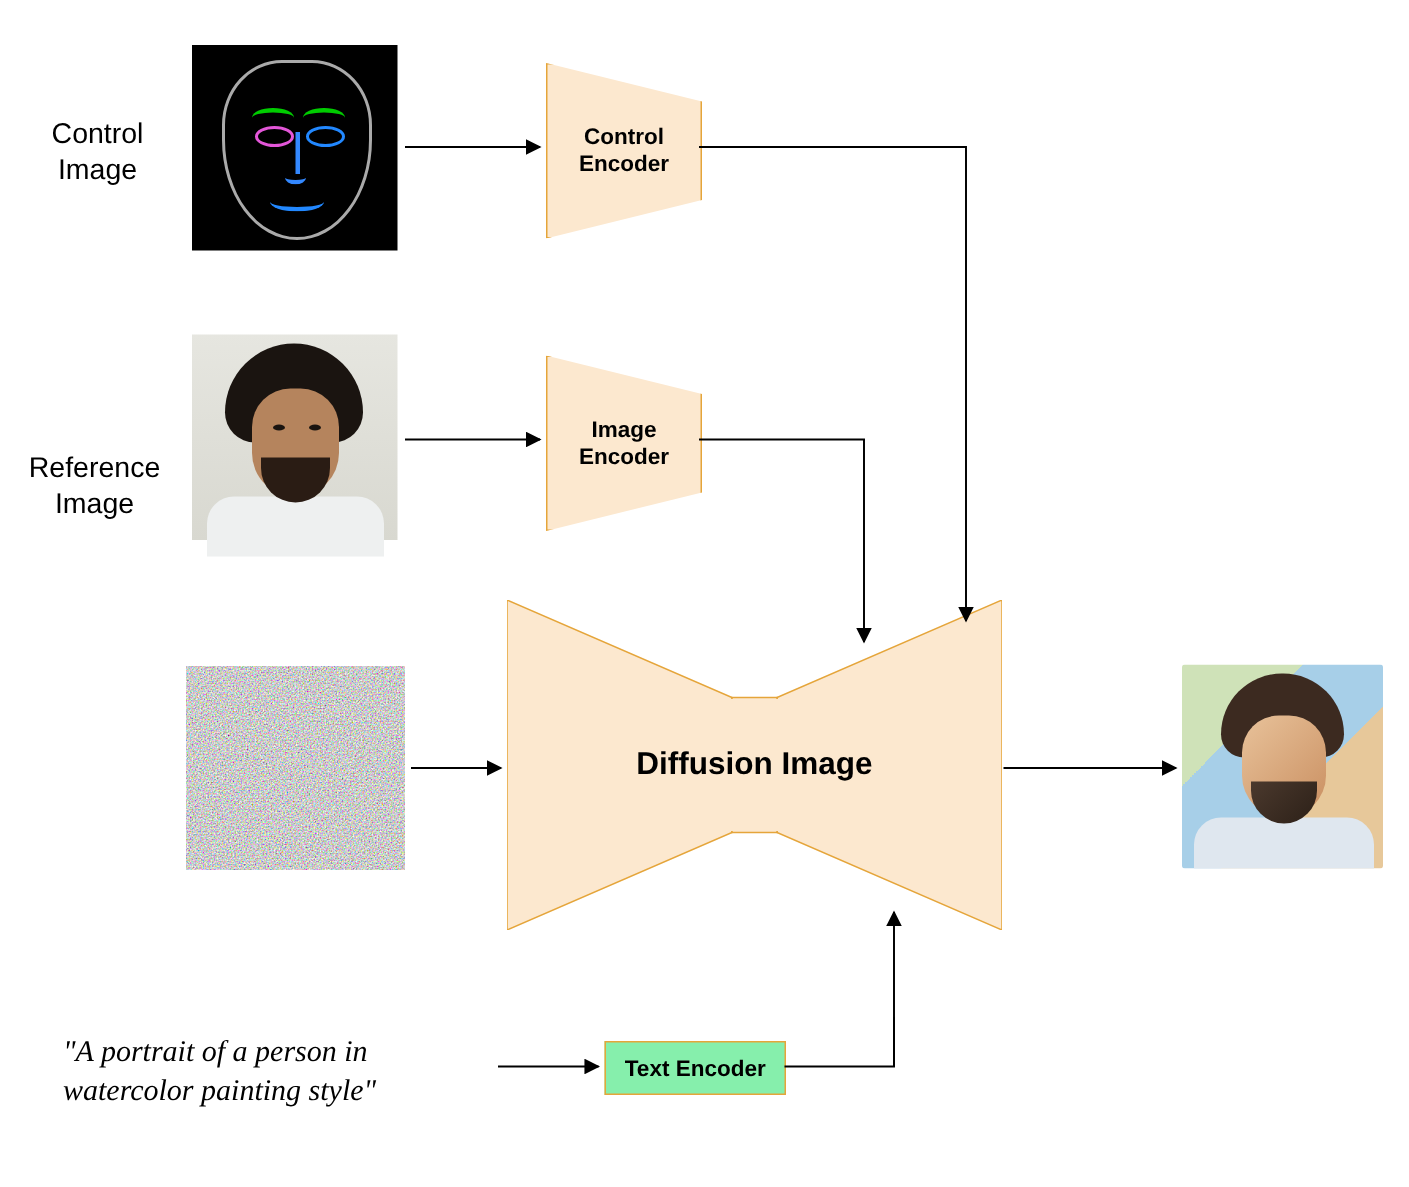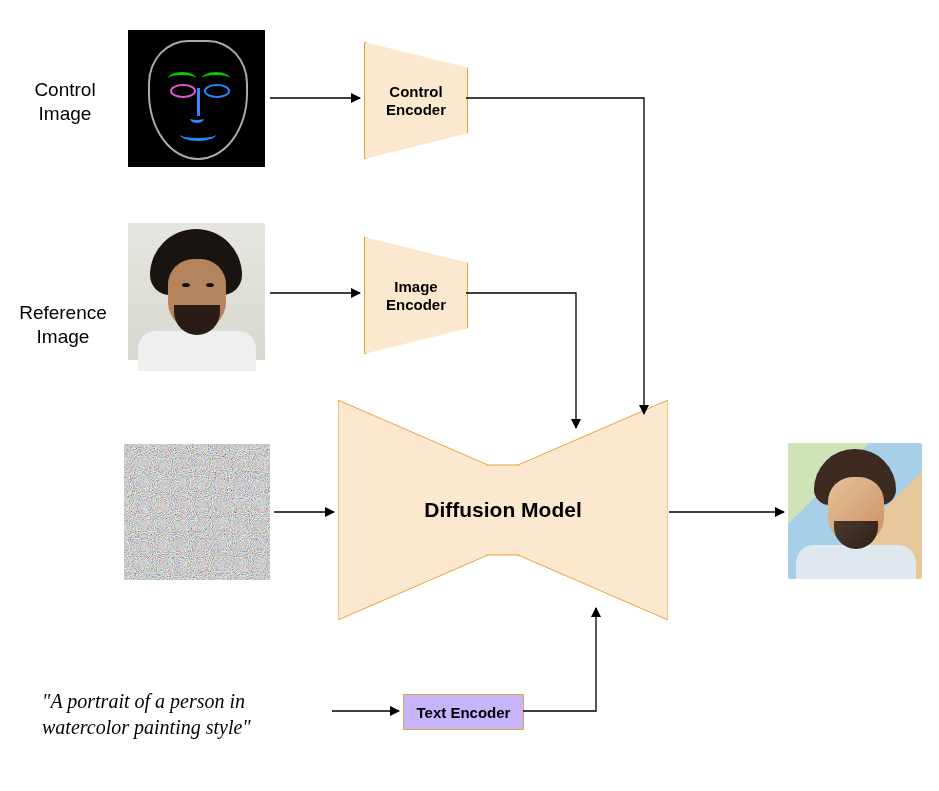--- a/index.html
+++ b/index.html
@@ -101,21 +101,21 @@
     position:absolute;
     font-weight:700;
     font-size:21px;
     left:0; top:0; width:100%; height:100%;
     display:flex; align-items:center; justify-content:center;
   }
 
   
   .txtenc {
     position:absolute;
-    background:#c4b5fd;
+    background:#86efac;
     border:1px solid #e5a53a;
     display:flex; align-items:center; justify-content:center;
     font-weight:700; font-size:15px;
   }
 
   
   .prompt {
     position:absolute;
     font-family: Georgia, 'Times New Roman', serif;
     font-style: italic;
@@ -175,21 +175,21 @@
 </div>
 
 <div class="diffusion-wrap" style="left:338px; top:400px; width:330px; height:220px;">
   <svg width="330" height="220" viewBox="0 0 330 220">
     <polygon points="0,0 150,65 150,155 0,220" fill="#fce8cf" stroke="#e5a53a" stroke-width="1"></polygon>
     <polygon points="330,0 180,65 180,155 330,220" fill="#fce8cf" stroke="#e5a53a" stroke-width="1"></polygon>
     <rect x="150" y="65" width="30" height="90" fill="#fce8cf" stroke="#e5a53a" stroke-width="1"></rect>
 
     <rect x="149" y="66" width="32" height="88" fill="#fce8cf"></rect>
   </svg>
-  <div class="diffusion-label">Diffusion Model</div>
+  <div class="diffusion-label">Diffusion Image</div>
 </div>
 
 <div class="txtenc" style="left:403px; top:694px; width:119px; height:34px;">
   <span>Text Encoder</span>
 </div>
 
 <div class="prompt" style="left:42px; top:688px; width:300px;">"A portrait of a person in<br>watercolor painting style"</div>
 
 <div class="out" style="left:788px; top:443px;">
   <div class="shirt"></div>

